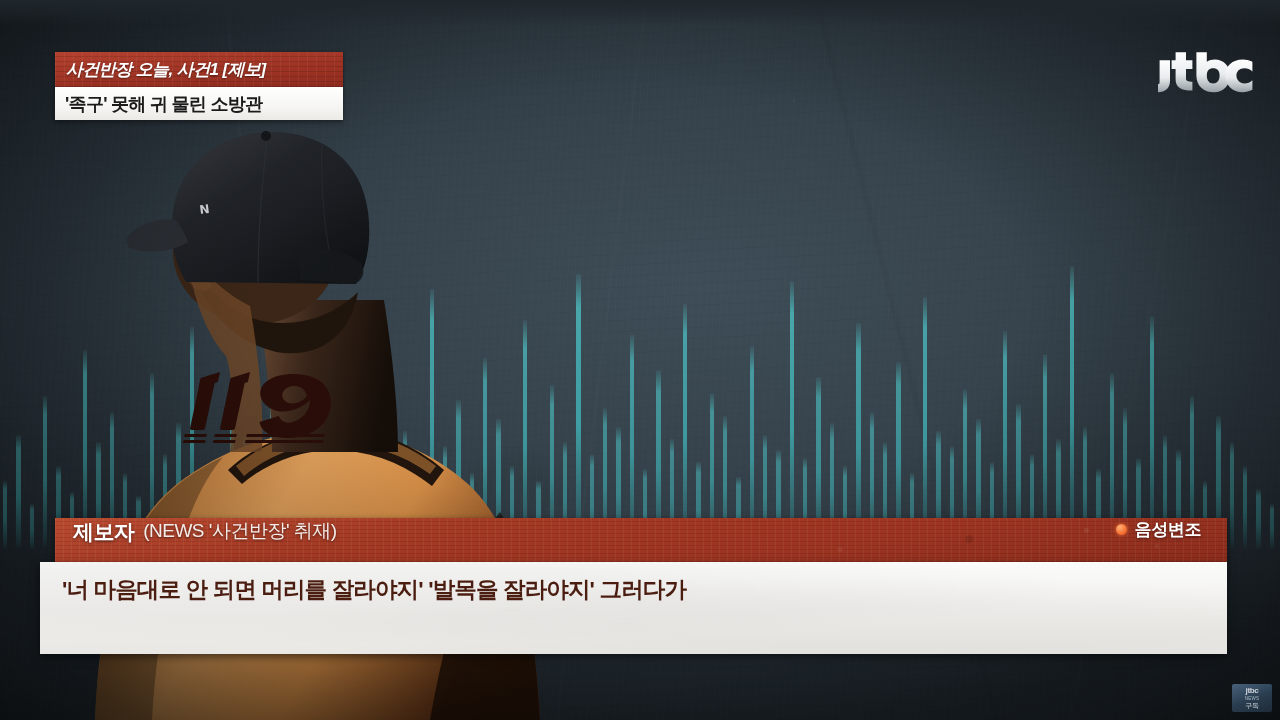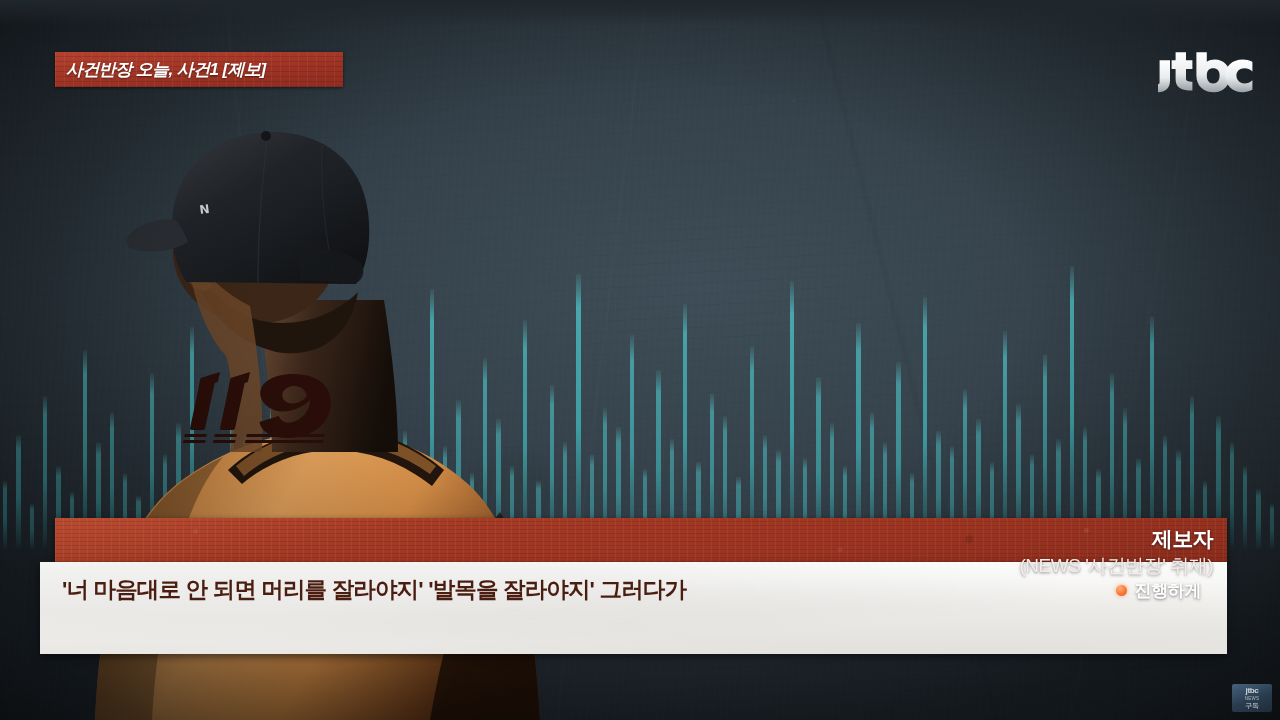--- a/index.html
+++ b/index.html
@@ -134,25 +134,24 @@
     position: absolute;
     left: 55px;
     top: 518px;
     width: 1172px;
     height: 44px;
     background:
       repeating-linear-gradient(0deg, rgba(0,0,0,.10) 0 1px, transparent 1px 4px),
       repeating-linear-gradient(90deg, rgba(255,255,255,.05) 0 1px, transparent 1px 8px),
       linear-gradient(172deg, #b94b30 0%, #a53a25 30%, #9c3421 65%, #8d2d1d 100%);
     display: flex;
-    align-items: flex-end;
+    align-items: flex-start;
     box-sizing: border-box;
-    padding: 7px 14px 0 18px;
+    padding: 0 14px 0 18px;
     box-shadow: 0 2px 6px rgba(0,0,0,.55);
-    flex-direction: column;
   }
   #speaker-bar::after {
     content:"";
     position:absolute; inset:0;
     pointer-events:none;
     background-image:
       radial-gradient(circle at 12% 30%, rgba(255,255,255,.07) 0 2px, transparent 3px),
       radial-gradient(circle at 67% 72%, rgba(255,255,255,.06) 0 2px, transparent 3px),
       radial-gradient(circle at 88% 28%, rgba(255,255,255,.08) 0 2px, transparent 3px),
       radial-gradient(circle at 94% 64%, rgba(255,255,255,.06) 0 1.5px, transparent 3px),
@@ -478,20 +477,23 @@
              L 340 430 C 392 436, 432 452, 468 484 C 512 524, 534 604, 540 720 Z" fill="url(#subjShadow)" opacity=".5"></path>
   </svg>
 
   <div class="bg-vignette"></div>
   <div class="bg-topdark"></div>
 
   <div id="title-block">
     <div class="title-red">
       <span>사건반장 오늘, 사건1 [제보]</span>
     </div>
+    <div class="title-white">
+      <span>'족구' 못해 귀 물린 소방관</span>
+    </div>
   </div>
 
   <svg id="jtbc-logo" viewBox="0 0 120 52">
     <defs>
       <linearGradient id="jg" x1="0" y1="0" x2="0" y2="1">
         <stop offset="0%" stop-color="#ffffff"></stop>
         <stop offset="55%" stop-color="#e9ecee"></stop>
         <stop offset="100%" stop-color="#9aa2a7"></stop>
       </linearGradient>
     </defs>
@@ -511,21 +513,21 @@
                s 9 -20 22 -20 c 4 0 8 1 12 3 z"></path>
     </g>
   </svg>
 
   <div id="speaker-bar">
     <span class="spk-name">제보자</span>
     <span class="spk-affil">(NEWS '사건반장' 취재)</span>
     <span class="spk-spacer"></span>
     <span class="spk-badge">
       <span class="spk-dot"></span>
-      <span class="spk-badge-label">진행하게</span>
+      <span class="spk-badge-label">음성변조</span>
     </span>
   </div>
 
   <div id="caption-box">
     <div class="cap-line">'너 마음대로 안 되면 머리를 잘라야지' '발목을 잘라야지' 그러다가</div>
   </div>
 
   <div id="watermark">
     <span class="wm-jtbc">jtbc</span>
     <span class="wm-news">NEWS</span>

